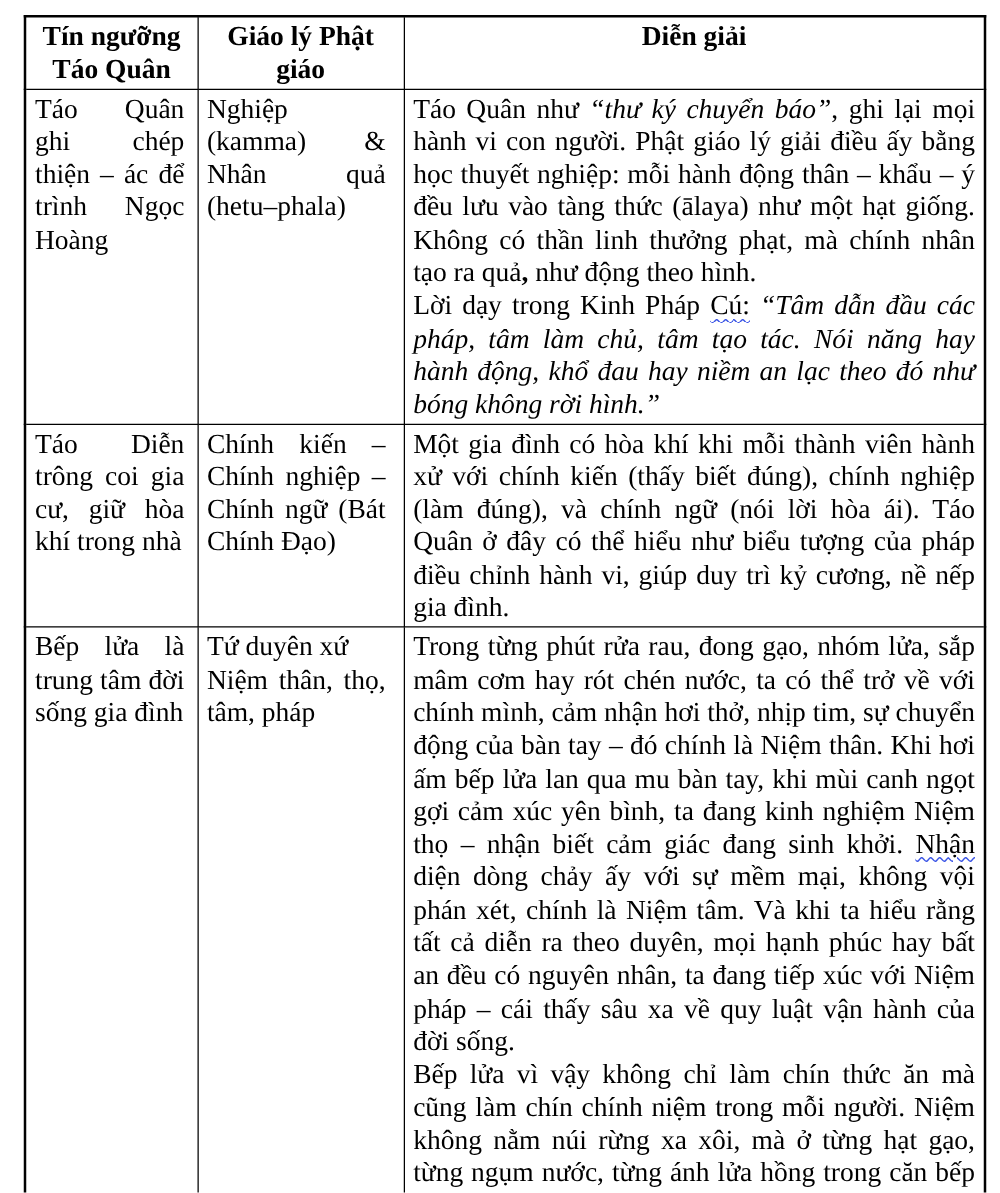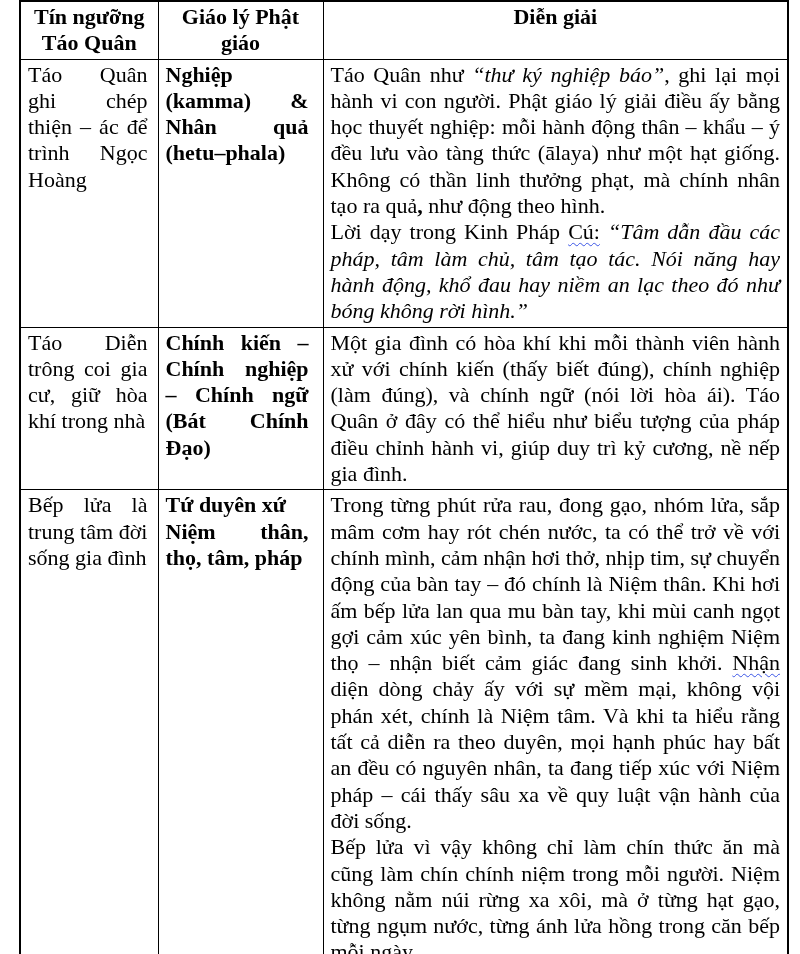--- a/index.html
+++ b/index.html
@@ -6,21 +6,21 @@
     margin: 0;
     padding: 0;
     background: #ffffff;
     width: 800px;
   }
   .page {
     width: 800px;
     height: 954px;
     background: #ffffff;
     box-sizing: border-box;
-    padding: 0 13px 0 19px;
+    padding: 12px 13px 0 19px;
     font-family: "Liberation Serif", serif;
     color: #000000;
   }
   table.doc-table {
     border-collapse: collapse;
     table-layout: fixed;
     width: 768px;
     border: 2.5px solid #000000;
   }
   col.c1 { width: 138px; }
@@ -36,21 +36,21 @@
   }
   thead th {
     font-weight: bold;
     text-align: center;
     height: 49px;
   }
   tbody td {
     text-align: justify;
   }
   tbody td.col-belief  { padding-right: 10px; margin-top: 44px; }
-  tbody td.col-doctrine{ padding-right: 14px; font-weight: bold; }
+  tbody td.col-doctrine{ padding-right: 14px; }
   tr.r1 td { height: 258px; }
   tr.r2 td { height: 150px; }
   tr.r3 td { height: 458px; }
   p { margin: 0; }
   .it { font-style: italic; }
   .b  { font-weight: bold; }
   .wavy {
     text-decoration: underline;
     text-decoration-style: wavy;
     text-decoration-color: #3b55e6;
@@ -77,21 +77,21 @@
     </thead>
     <tbody>
       <tr class="r1">
         <td class="col-belief">
             <p>Táo Quân ghi chép thiện – ác để trình Ngọc Hoàng</p>
           </td>
         <td class="col-doctrine">
             <p>Nghiệp (kamma) &amp; Nhân quả (hetu–phala)</p>
           </td>
         <td class="col-explanation">
-          <p><span>Táo Quân như </span><span class="it">“thư ký nghiệp báo”</span><span>, ghi lại mọi hành vi con người. Phật giáo lý giải điều ấy bằng học thuyết nghiệp: mỗi hành động thân – khẩu – ý đều lưu vào tàng thức (ālaya) như một hạt giống. Không có thần linh thưởng phạt, mà chính nhân tạo ra quả</span><span class="b">,</span><span> như động theo hình.</span></p>
+          <p><span>Táo Quân như </span><span class="it">“thư ký chuyển báo”</span><span>, ghi lại mọi hành vi con người. Phật giáo lý giải điều ấy bằng học thuyết nghiệp: mỗi hành động thân – khẩu – ý đều lưu vào tàng thức (ālaya) như một hạt giống. Không có thần linh thưởng phạt, mà chính nhân tạo ra quả</span><span class="b">,</span><span> như động theo hình.</span></p>
           <p><span>Lời dạy trong Kinh Pháp </span><span class="wavy">Cú:</span><span class="it"> “Tâm dẫn đầu các pháp, tâm làm chủ, tâm tạo tác. Nói năng hay hành động, khổ đau hay niềm an lạc theo đó như bóng không rời hình.”</span></p>
         </td>
       </tr>
       <tr class="r2">
         <td class="col-belief">
             <p>Táo Diễn trông coi gia cư, giữ hòa khí trong nhà</p>
           </td>
         <td class="col-doctrine">
             <p>Chính kiến – Chính nghiệp – Chính ngữ (Bát Chính Đạo)</p>
           </td>

